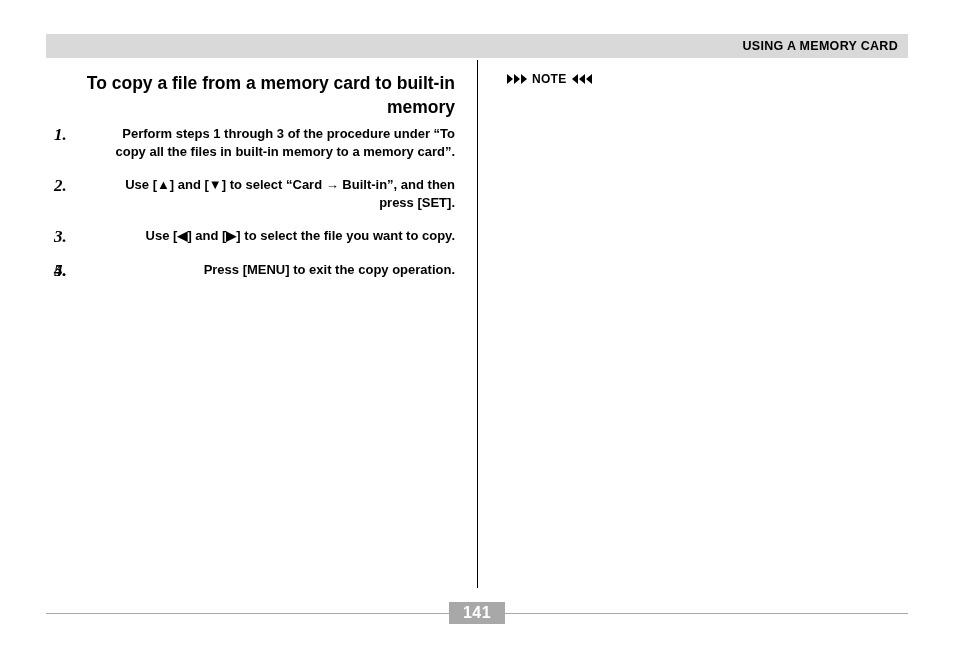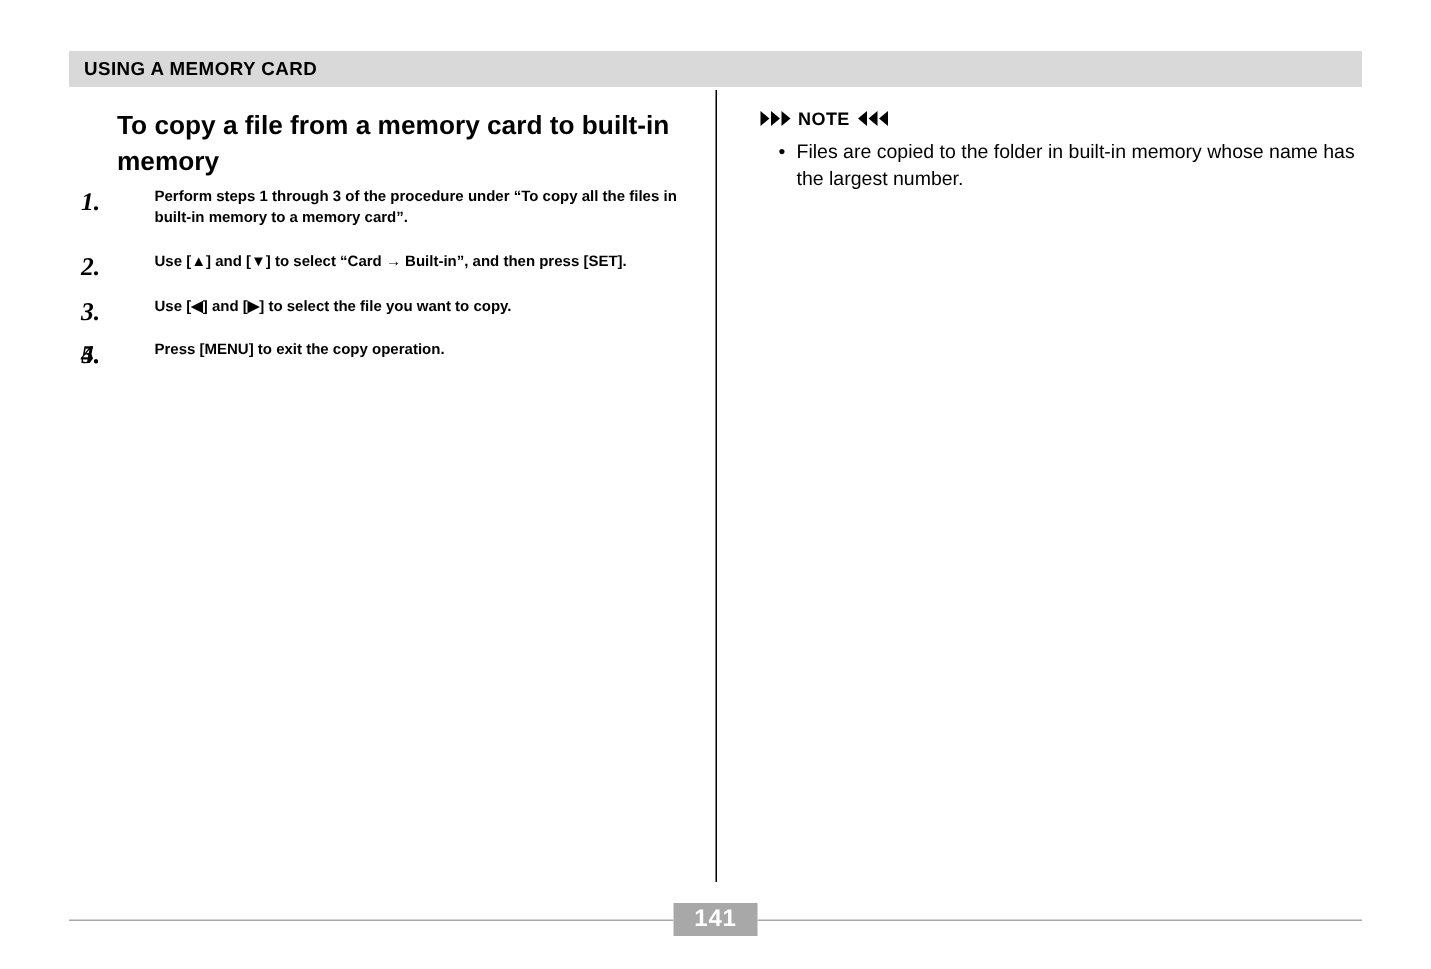--- a/index.html
+++ b/index.html
@@ -1,15 +1,15 @@
 <!DOCTYPE html>
 <html><head>
 <meta charset="utf-8">
 <style>
-  * { margin: 0; padding: 0; box-sizing: border-box; }
+  * { margin: 0; padding: 0; box-sizing: border-box; text-align: right; }
   body {
     font-family: Arial, Helvetica, sans-serif;
     background: #fff;
     width: 954px;
     height: 646px;
     position: relative;
     padding: 34px 46px 0 46px;
     color: #000;
   }
   .header-bar {
@@ -61,21 +61,21 @@
     content: counter(step) ".";
     position: absolute;
     left: 0;
     top: 0;
     font-size: 17px;
     font-style: italic;
     font-weight: bold;
     font-family: Georgia, 'Times New Roman', serif;
   }
   .step-main {
-    font-size: 10px;
+    font-size: 13px;
     font-weight: bold;
     line-height: 1.35;
     margin-left: 21px;
   }
   ul.sub {
     list-style: none;
     margin-top: 8px;
   }
   ul.sub li {
     font-size: 12.5px;
@@ -181,23 +181,20 @@
           <span class="tri-r"></span>
           <span class="tri-r"></span>
       </span>
       <span class="note-label">NOTE</span>
       <span class="tri-group">
         <span class="tri-l"></span>
           <span class="tri-l"></span>
           <span class="tri-l"></span>
       </span>
     </div>
-    <ul class="note-list">
-      <li>Files are copied to the folder in built-in memory whose name has the largest number.</li>
-    </ul>
   </div>
 </div>
 
 <div class="divider"></div>
 
 <div class="footer">
   <div class="footer-line"></div>
   <div class="page-num">141</div>
   <div class="footer-line"></div>
 </div>

